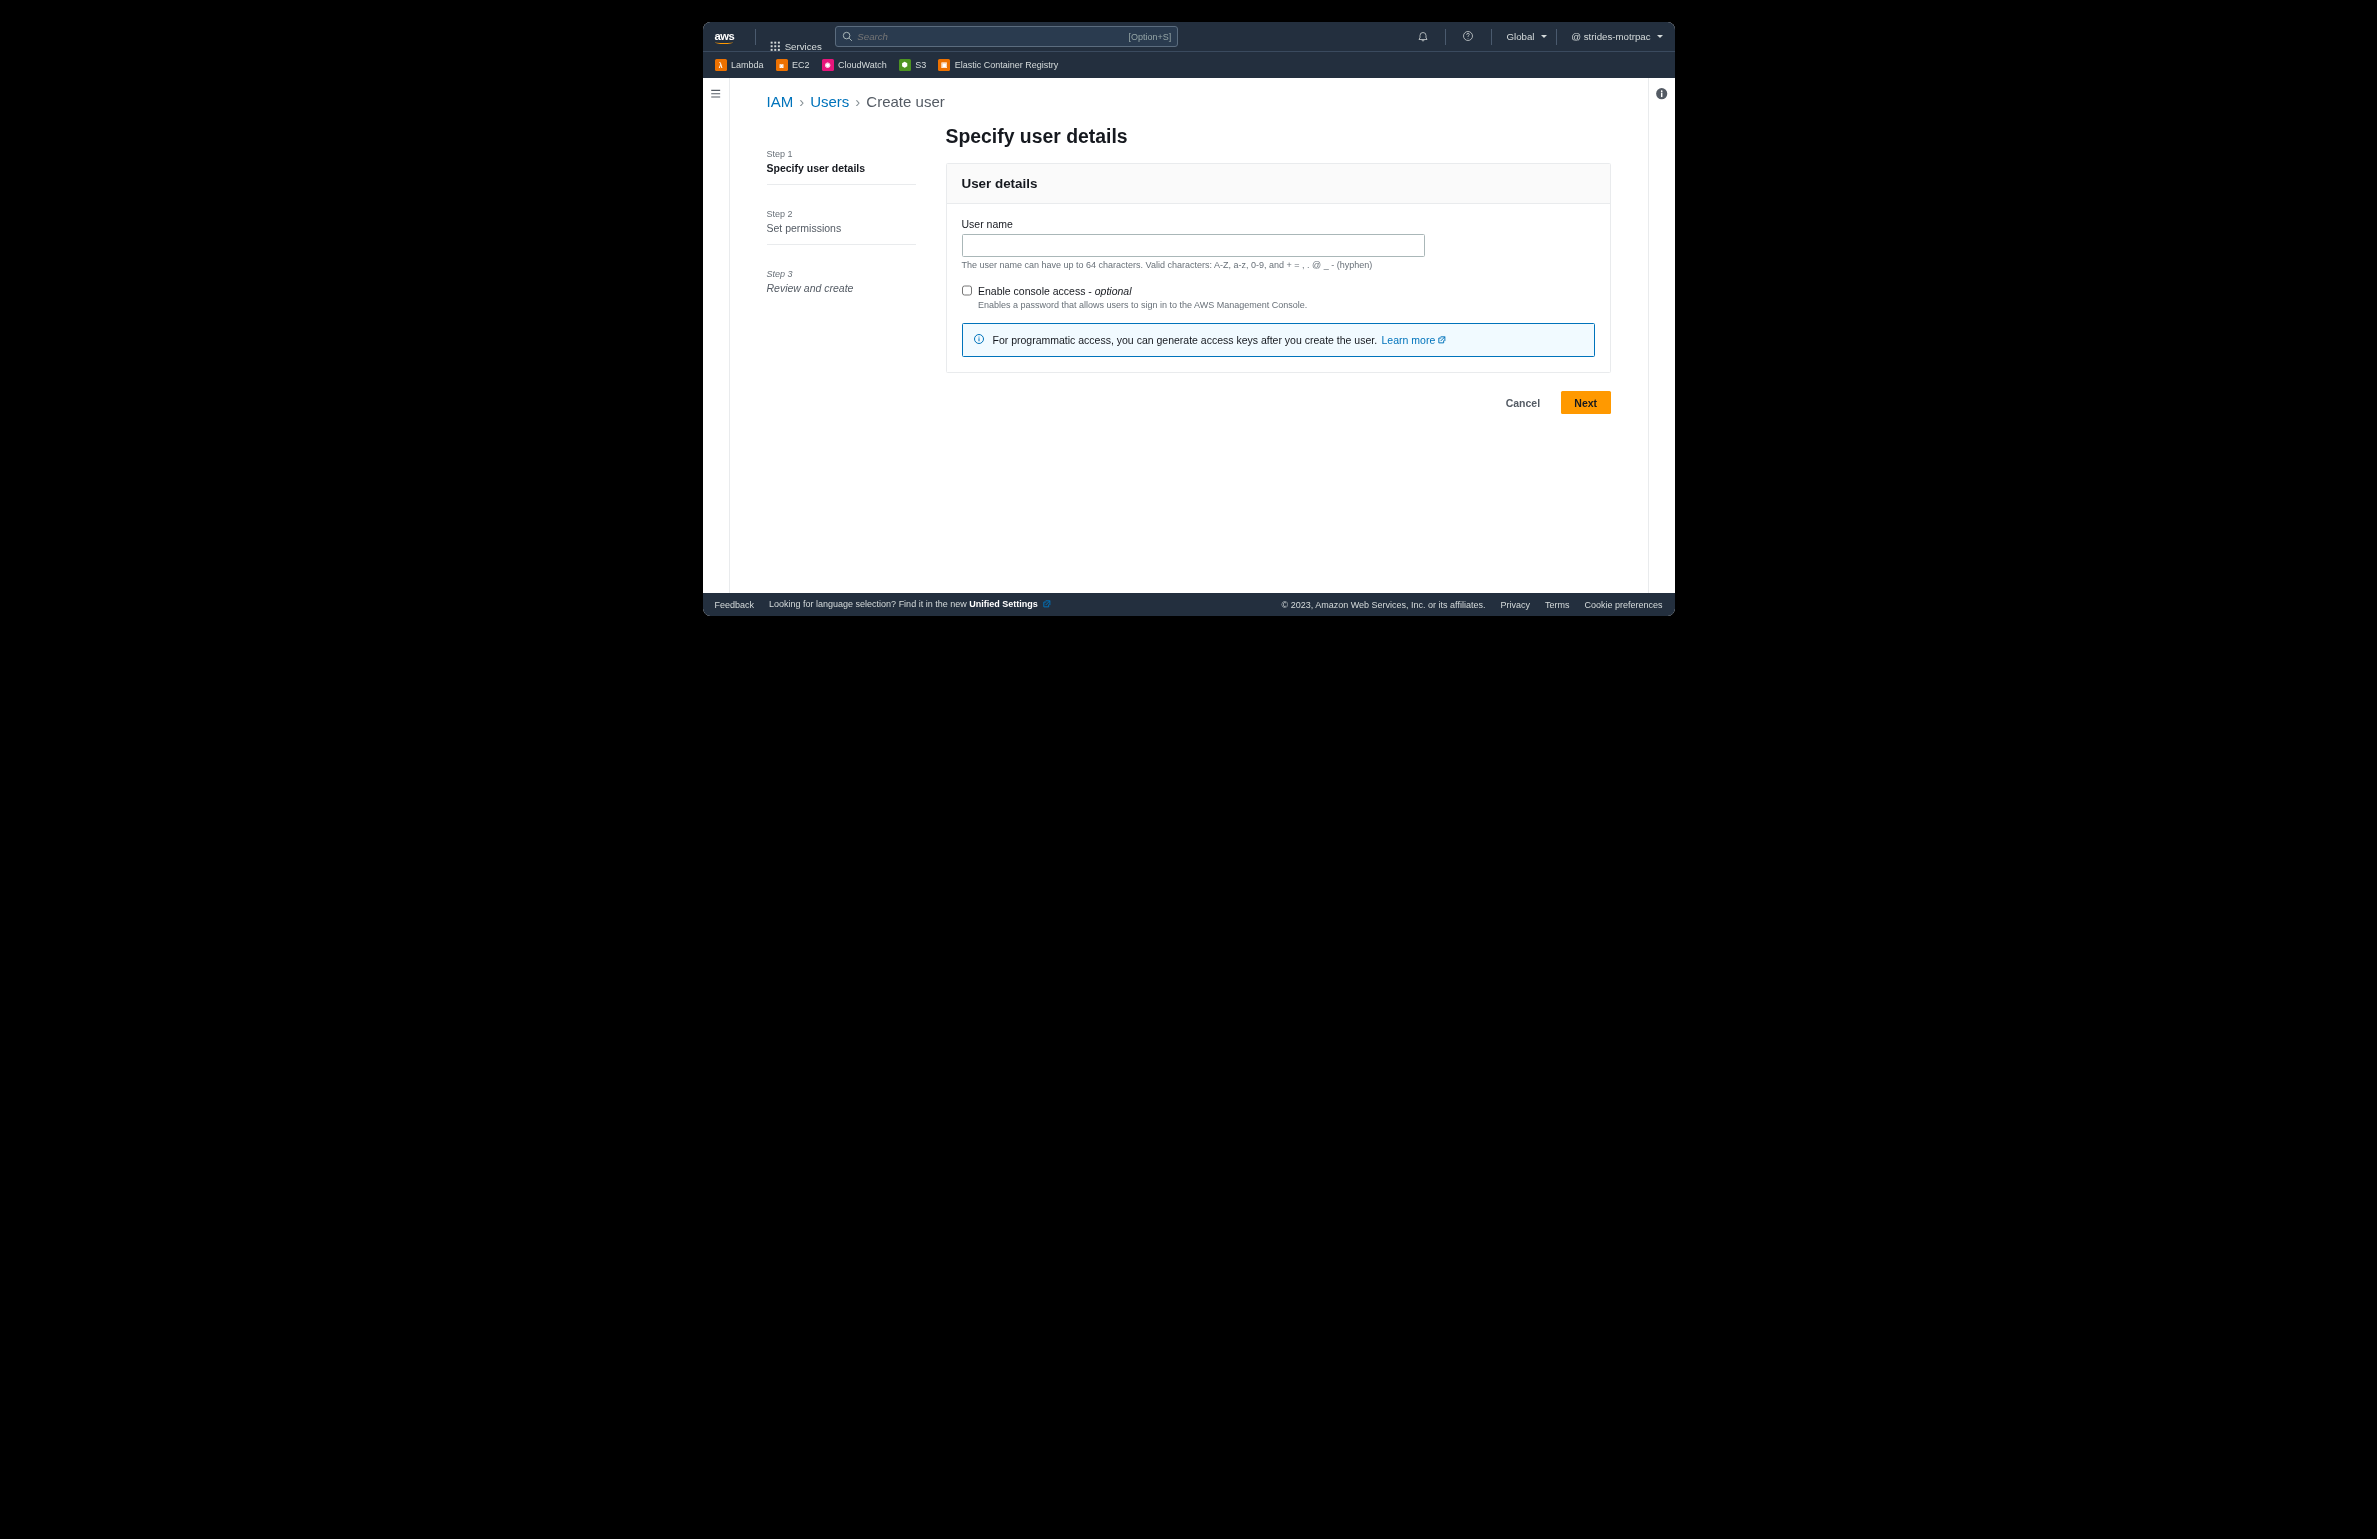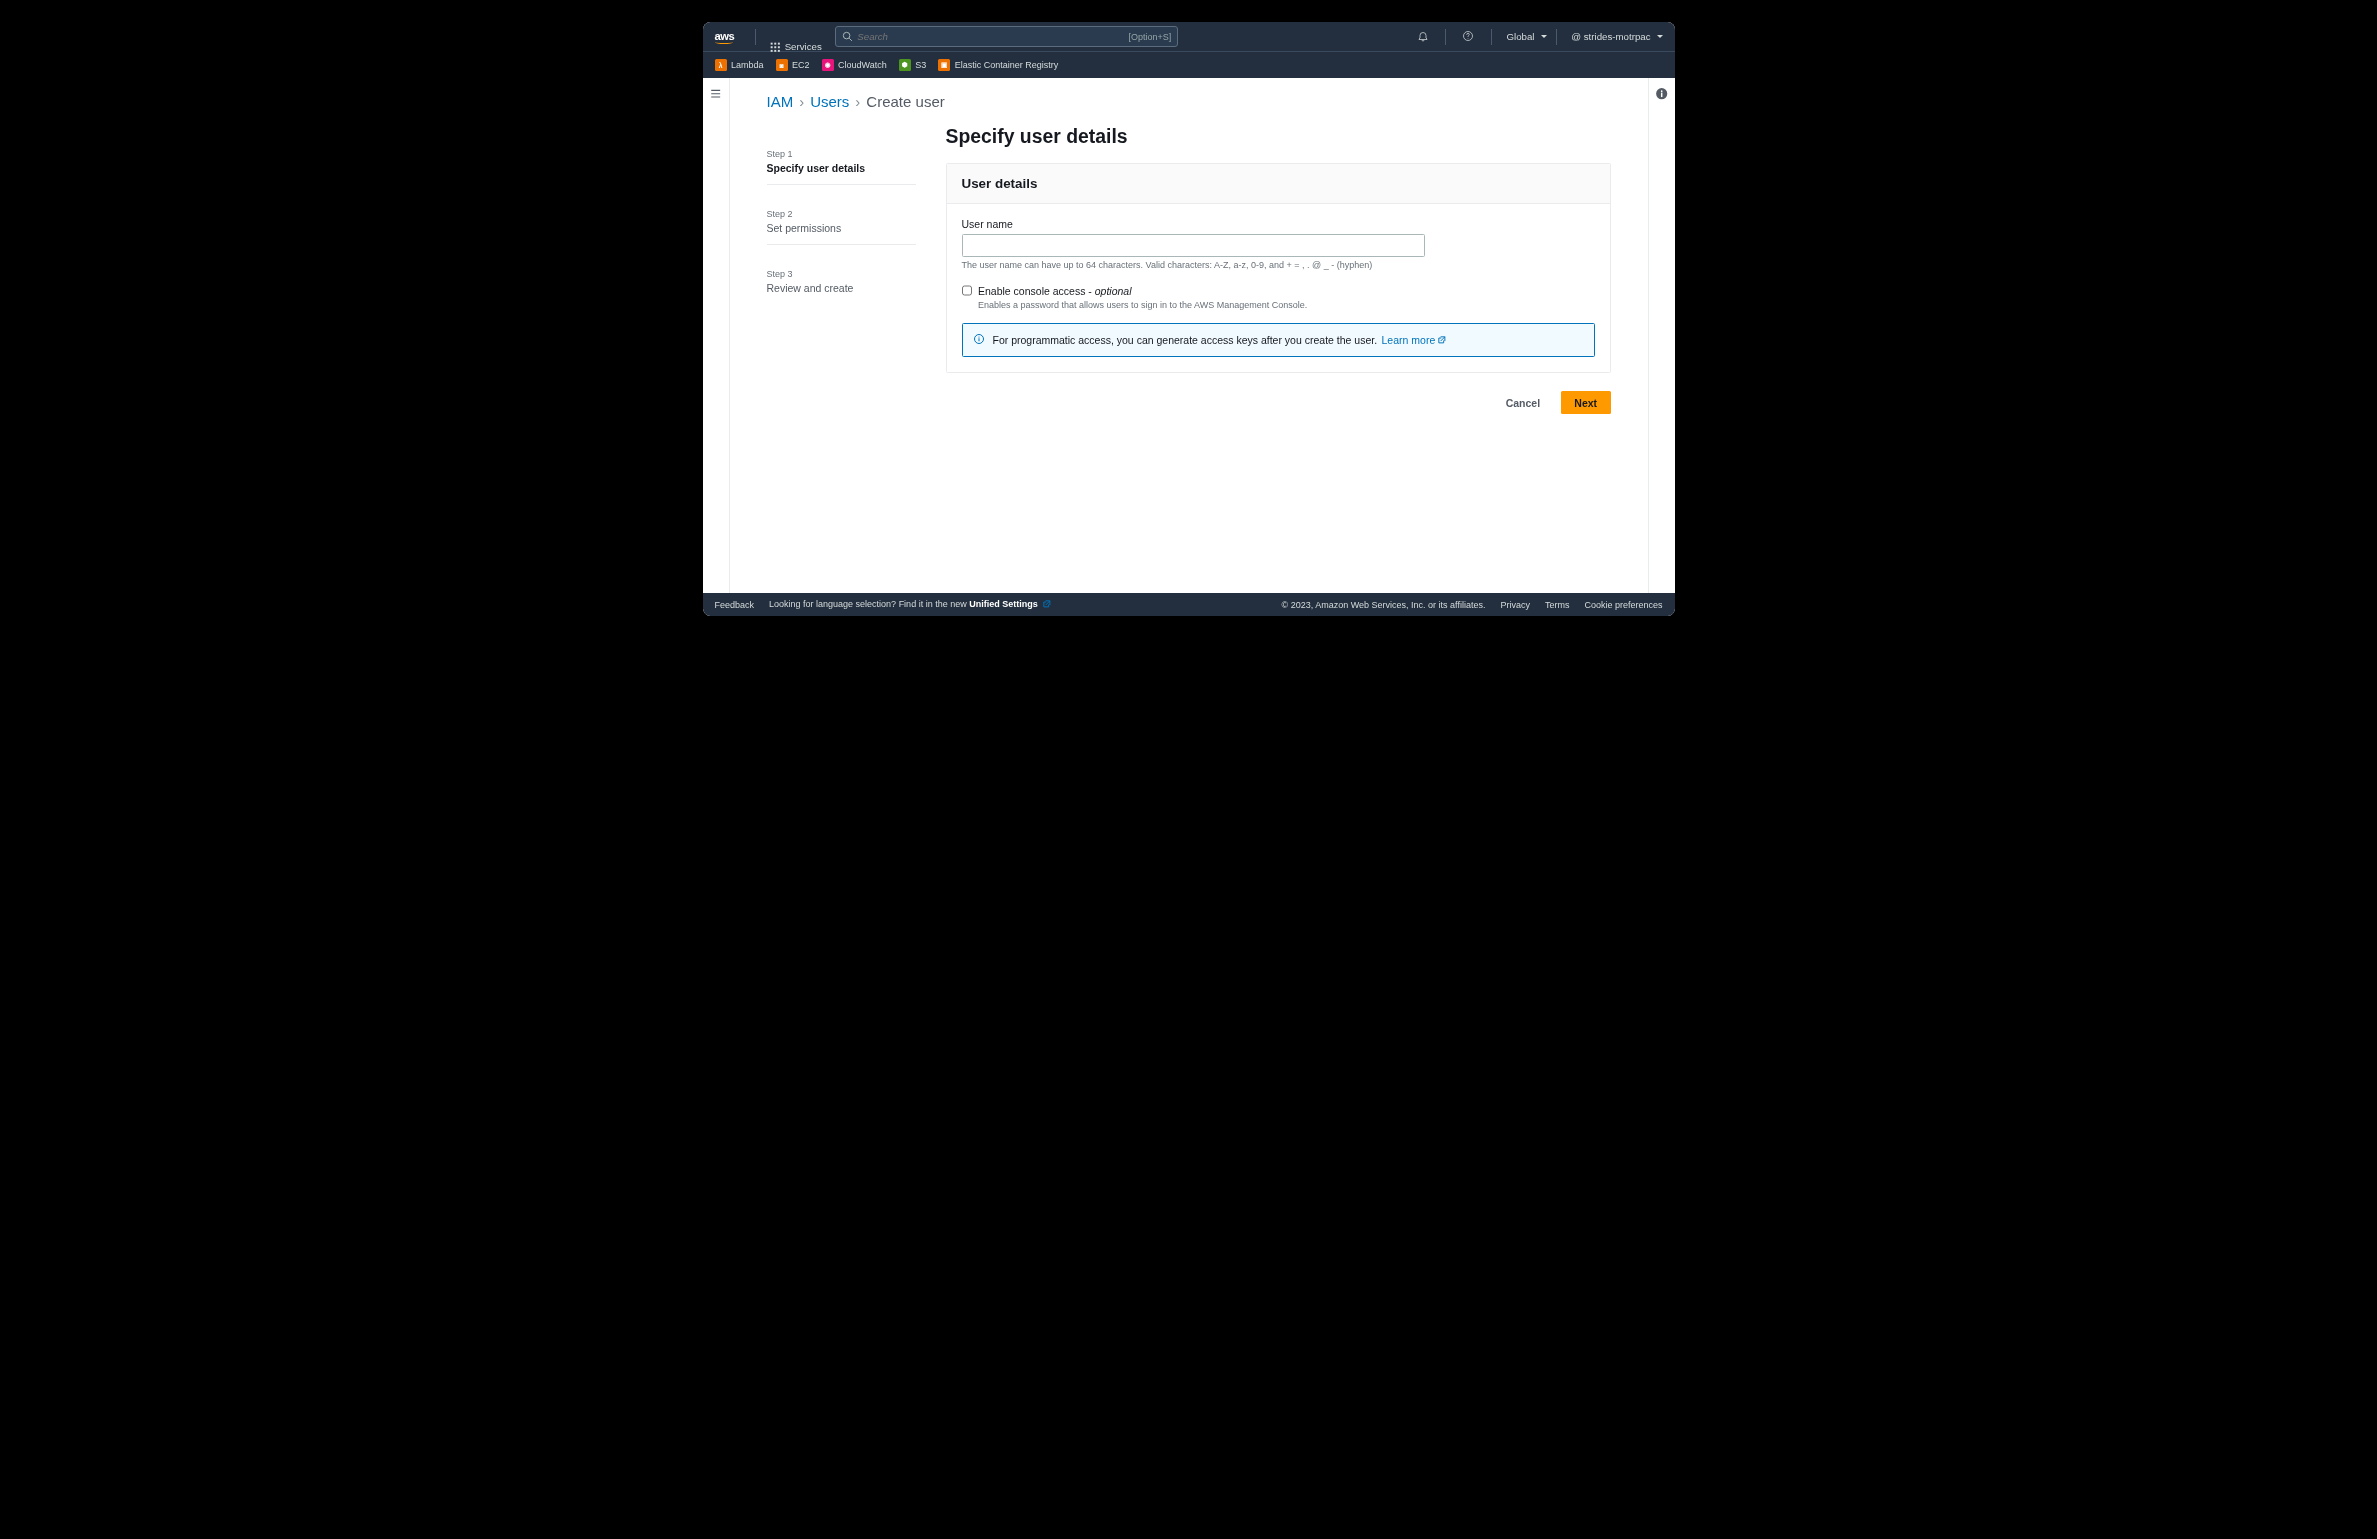--- a/index.html
+++ b/index.html
@@ -5,21 +5,21 @@
     * { margin: 0; padding: 0; box-sizing: border-box; font-family: "Amazon Ember", "Helvetica Neue", Arial, sans-serif; }
     body { background: #000; display: flex; justify-content: center; align-items: flex-start; padding: 22.4px 0; }
     .window { width: 972px; background: #fff; border-radius: 7.5px; overflow: hidden; box-shadow: 0 7.5px 30px rgba(0,0,0,0.5); }
 
     
     .topnav { background: #232f3e; display: flex; align-items: center; height: 29px; padding: 0 12px; color: #d5dbdb; font-size: 9.7px; }
     .aws-logo { margin-right: 12px; display: flex; align-items: center; }
     .aws-logo-text { font-weight: bold; font-size: 11.2px; color: #fff; letter-spacing: -0.4px; }
     .aws-logo-smile { height: 3.7px; width: 18px; border-bottom: 1.5px solid #ff9900; border-radius: 0 0 50% 50%; margin-top: -2.2px; }
     .divider-v { width: 0.7px; height: 16.4px; background: #4a5a6e; margin: 0 9px; }
-    .services-btn { display: flex; align-items: flex-end; gap: 4.5px; cursor: pointer; padding: 3px 4.5px; margin-top: 20px; }
+    .services-btn { display: flex; align-items: flex-start; gap: 4.5px; cursor: pointer; padding: 3px 4.5px; margin-top: 20px; }
     .grid-icon { display: inline-block; width: 10.5px; height: 10.5px; }
     .grid-icon svg { width: 10.5px; height: 10.5px; fill: #d5dbdb; }
     .search-wrap { margin-left: 9px; flex: 0 0 auto; display: flex; align-items: center; background: #2a3b4f; border: 0.7px solid #5b6c7e; border-radius: 3px; height: 21px; width: 343px; padding: 0 6px; }
     .search-wrap svg { width: 10.5px; height: 10.5px; fill: #aab7b8; margin-right: 4.5px; }
     .search-input { flex: 1; background: transparent; border: none; outline: none; color: #d5dbdb; font-size: 9.7px; font-style: italic; }
     .search-shortcut { font-size: 9px; color: #95a5a6; }
     .topnav-spacer { flex: 1; }
     .topnav-icon { margin: 0 7.5px; cursor: pointer; display: flex; align-items: center; }
     .topnav-icon svg { width: 12px; height: 12px; stroke: #d5dbdb; fill: none; stroke-width: 1.5; }
     .region-btn, .account-btn { display: flex; align-items: center; gap: 3px; cursor: pointer; margin-left: 6px; }
@@ -46,21 +46,21 @@
     
     .breadcrumb { display: flex; align-items: center; gap: 6px; font-size: 15px; margin-bottom: 15px; }
     .breadcrumb a { color: #0073bb; text-decoration: none; cursor: pointer; }
     .breadcrumb .sep { color: #879196; }
     .breadcrumb .current { color: #545b64; }
 
     
     .wizard-layout { display: flex; gap: 30px; }
     .wizard-steps { width: 149px; flex-shrink: 0; }
     .wizard-step { padding: 10.5px 0; border-bottom: 0.7px solid #e9ebed; }
-    .wizard-step:last-child { border-bottom: none; }
+    .wizard-step:last-child { border-bottom: none; font-style: italic; }
     .step-num { font-size: 9px; color: #687078; margin-bottom: 3px; margin-top: 13px; }
     .step-title { font-size: 10.5px; color: #545b64; }
     .step-title.active { color: #16191f; font-weight: bold; }
 
     .wizard-content { flex: 1; }
     .page-title { font-size: 19.4px; font-weight: 700; color: #16191f; margin-bottom: 15px; }
 
     .panel { border: 0.7px solid #e9ebed; border-radius: 1.5px; }
     .panel-header { background: #fafafa; padding: 12px 15px; border-bottom: 0.7px solid #e9ebed; }
     .panel-header h2 { font-size: 13.4px; font-weight: 700; color: #16191f; }

